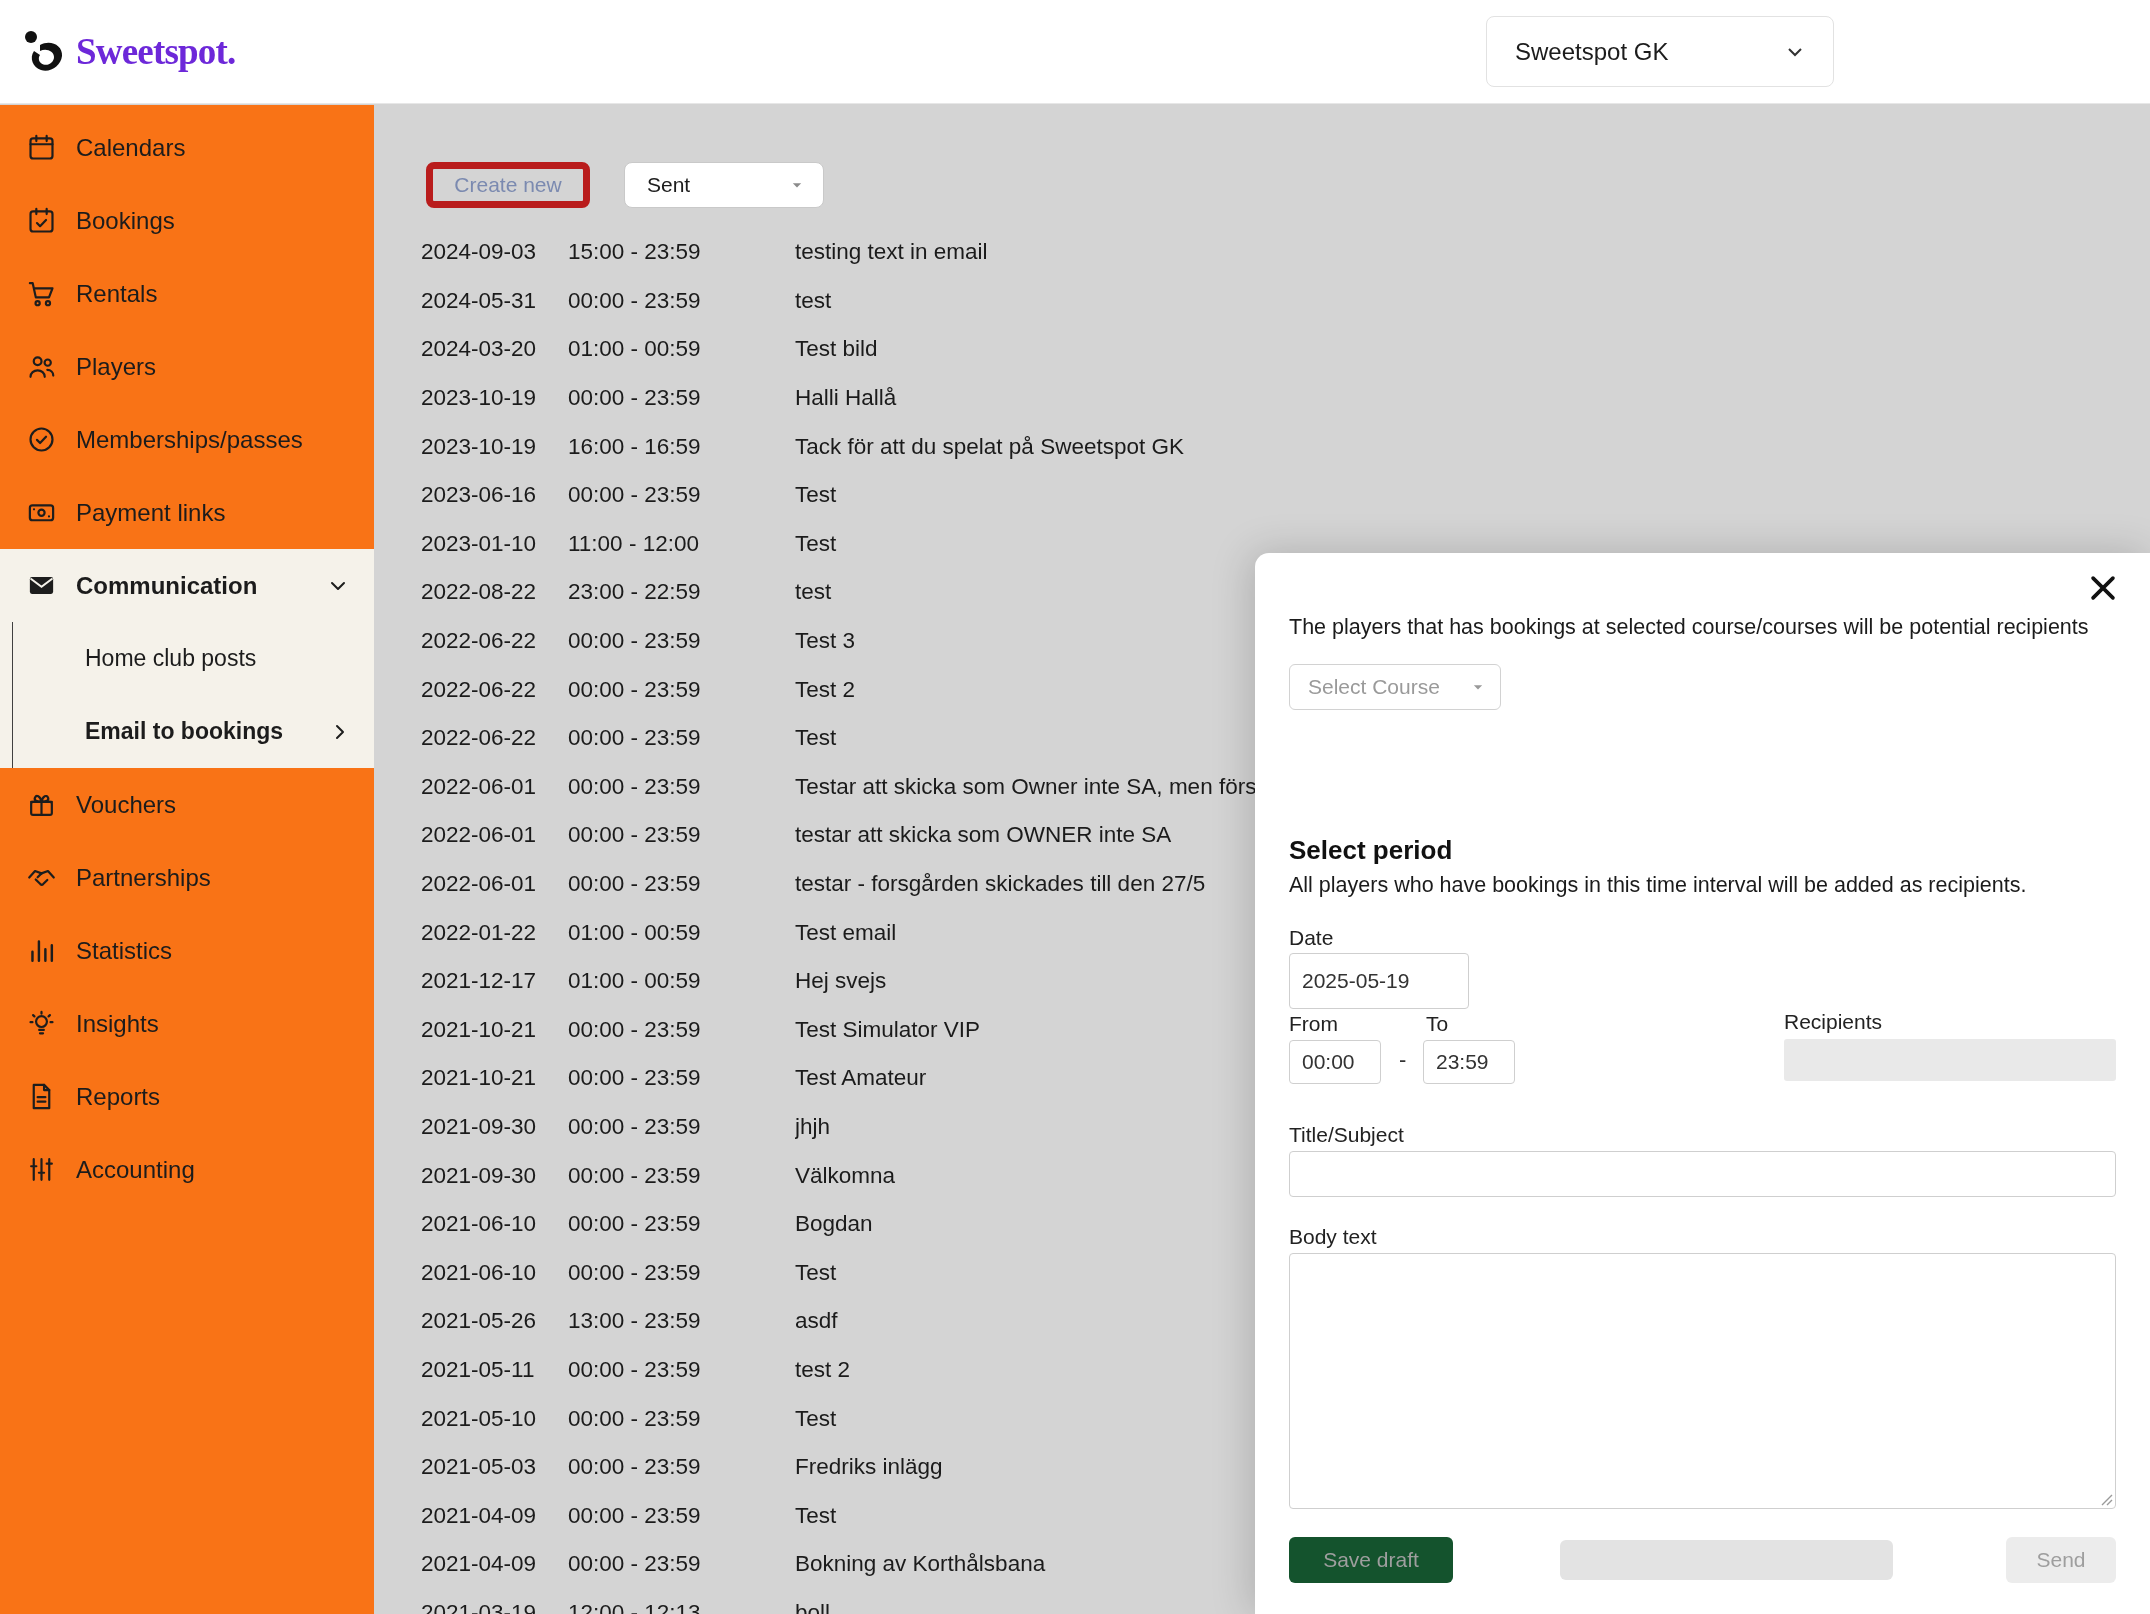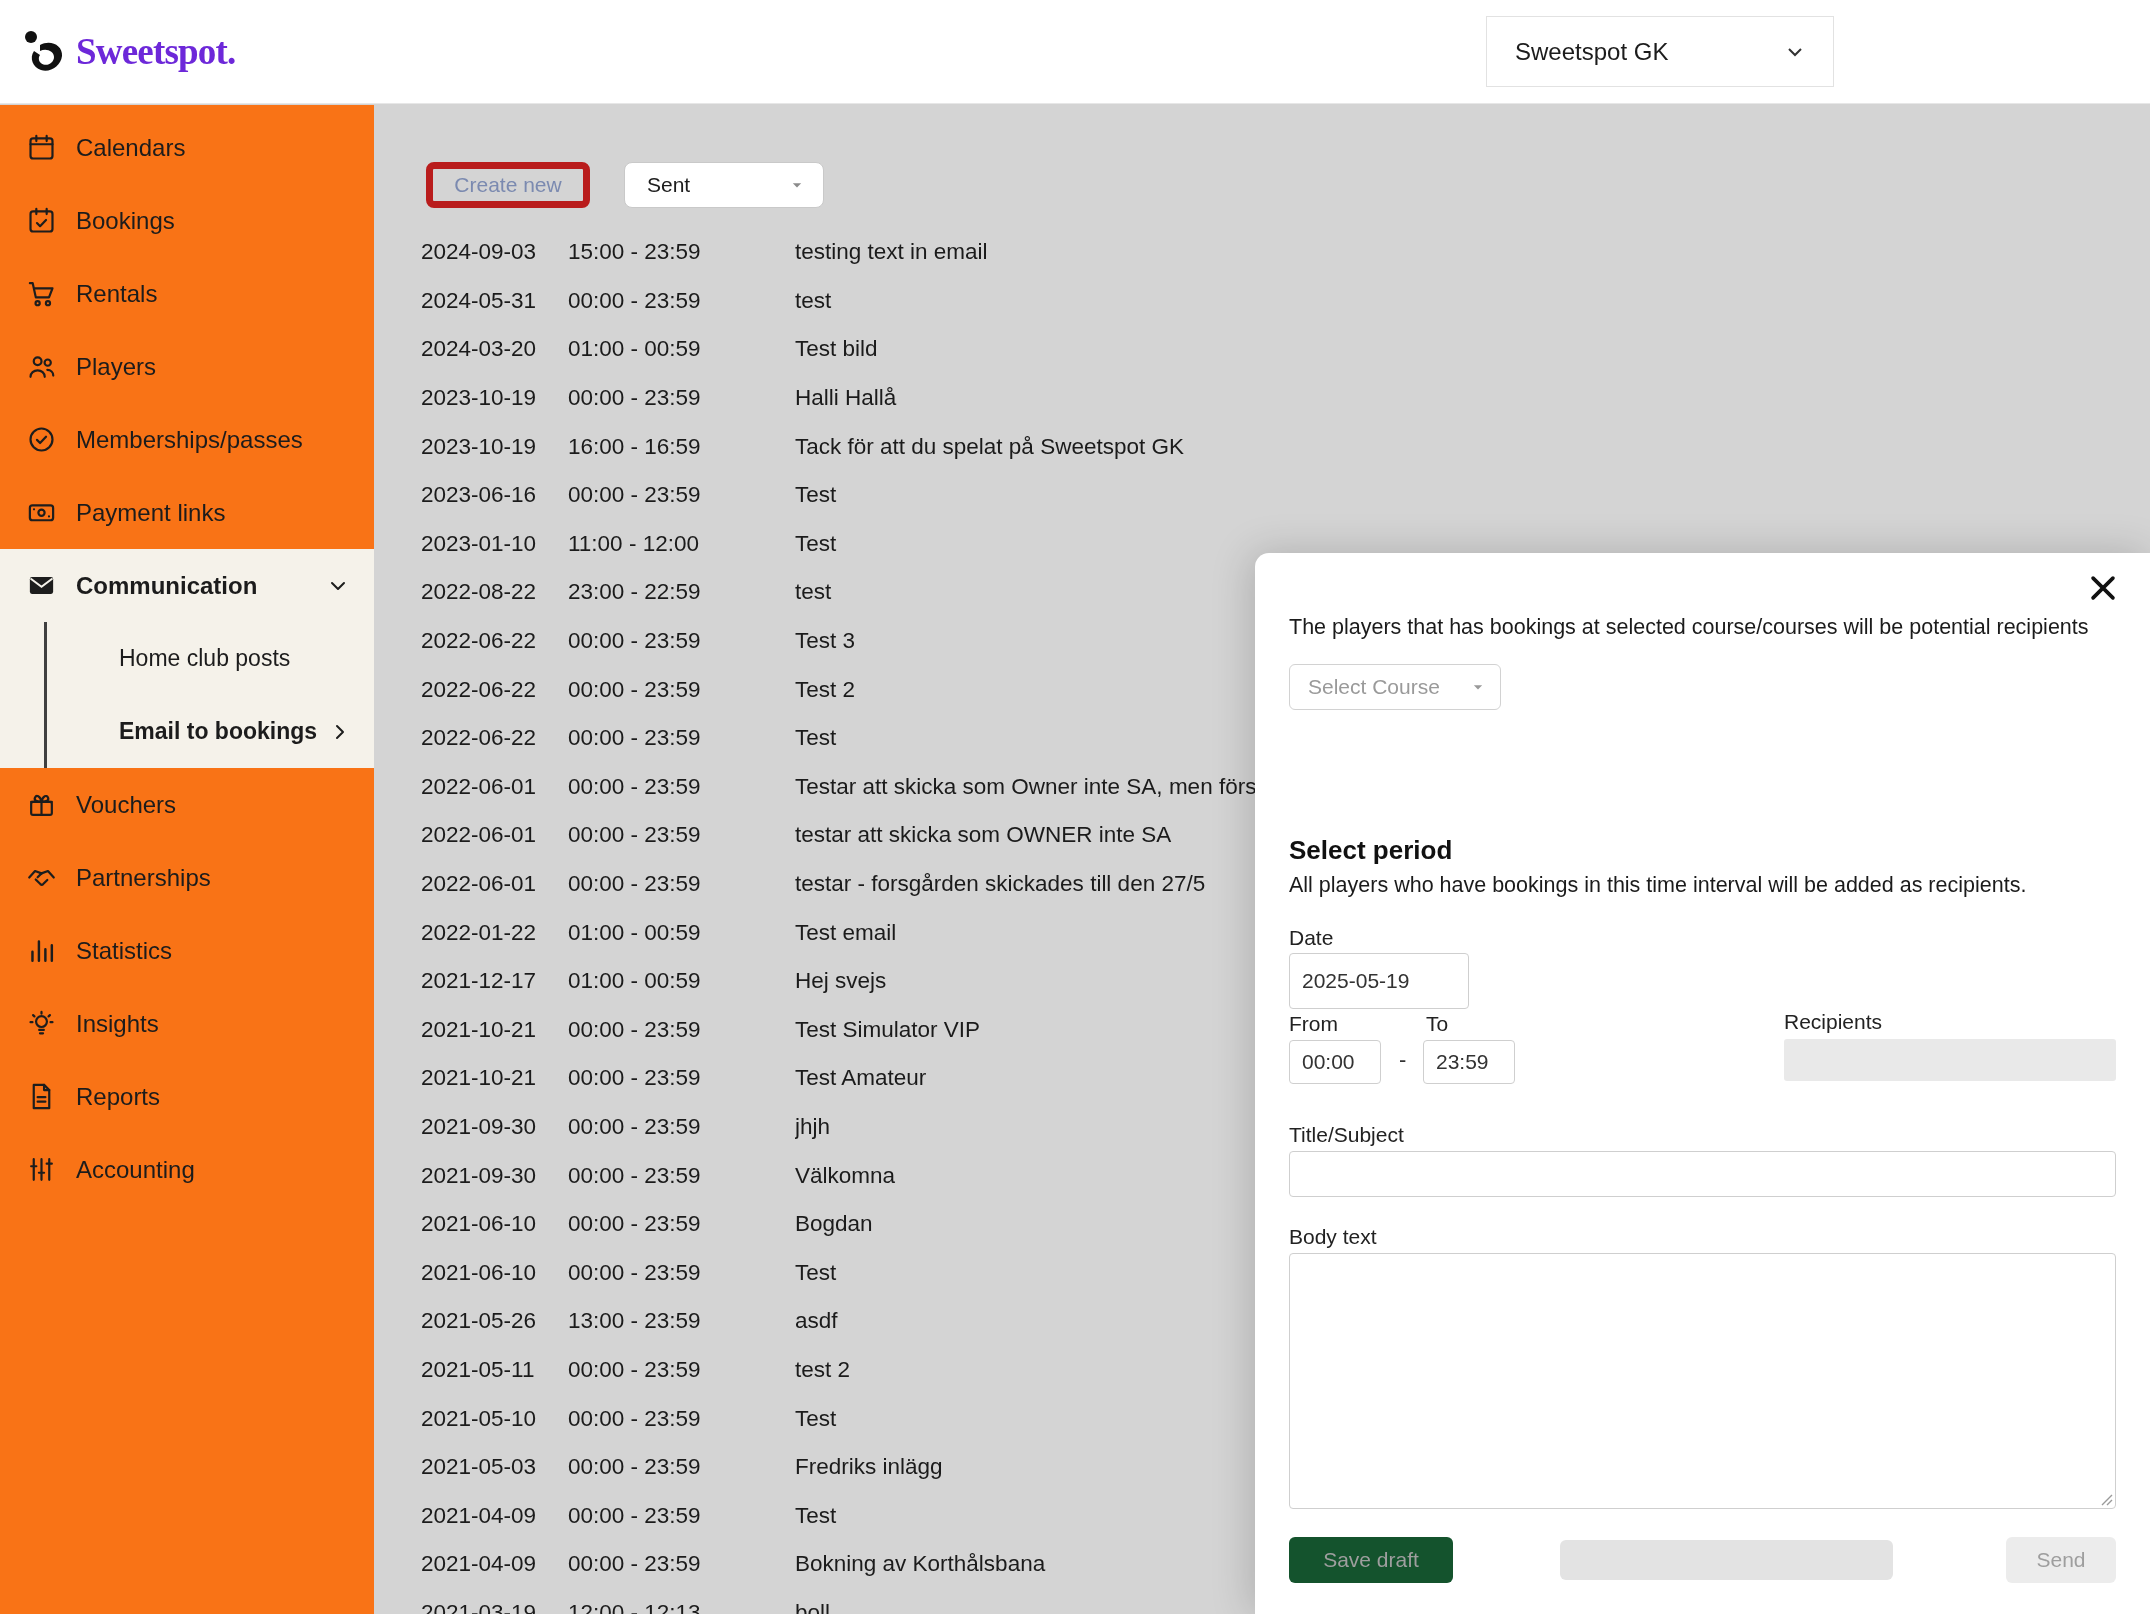--- a/index.html
+++ b/index.html
@@ -4,32 +4,32 @@
 <style>
   * { margin:0; padding:0; box-sizing:border-box; }
   html,body { width:2150px; height:1614px; }
   body { font-family:"Liberation Sans", sans-serif; color:#1c1c1c; }
   .app { position:relative; width:2150px; height:1614px; background:#d4d4d4; overflow:hidden; }
 
   
   .topbar { position:absolute; left:0; top:0; width:2150px; height:104px; background:#fff; border-bottom:1px solid #e7e7e7; z-index:30; }
   .logo { position:absolute; left:24px; top:50%; transform:translateY(-50%); display:flex; align-items:center; gap:12px; }
   .logo-text { font-size:37px; font-weight:700; letter-spacing:-0.8px; color:#6d28d9;font-family:Liberation Serif, serif; }
-  .club-select { position:absolute; left:1486px; top:16px; width:348px; height:71px; background:#fff; border:1px solid #e2e2e2; border-radius:0; display:flex; align-items:center; justify-content:space-between; padding:0 26px 0 28px; font-size:24px; cursor:pointer; }
+  .club-select { position:absolute; left:1486px; top:16px; width:348px; height:71px; background:#fff; border:1px solid #e2e2e2; border-radius:8px; display:flex; align-items:center; justify-content:space-between; padding:0 26px 0 28px; font-size:24px; cursor:pointer; }
 
   
   .sidebar { position:absolute; left:0; top:105px; bottom:0; width:374px; background:#f97316; padding-top:6px; z-index:20; }
   .nav-item { height:73px; display:flex; align-items:center; padding:0 24px 0 26px; gap:19px; font-size:24px; cursor:pointer; }
   .nav-icon { width:31px; height:31px; flex:0 0 31px; display:flex; align-items:center; justify-content:center; }
   .nav-icon svg { width:31px; height:31px; }
   .nav-label { white-space:nowrap; }
   .nav-group { background:#f5f2ea; }
   .nav-group .nav-item .nav-label { font-weight:700; }
   .nav-chevron { margin-left:auto; display:flex; }
-  .nav-sub { margin-left:44px; border-left:3px solid #404040; }
+  .nav-sub { margin-left:12px; border-left:1px solid #404040; }
   .nav-subitem { height:73px; display:flex; align-items:center; padding-left:72px; padding-right:20px; font-size:23px; cursor:pointer; }
   .nav-subitem.active { font-weight:700; }
   .nav-subitem .nav-chevron { margin-right:2px; }
 
   
   .btn-create { position:absolute; left:426px; top:162px; width:164px; height:46px; border:7px solid #b91c1c; border-radius:8px; color:#7b8ab0; font-size:21px; display:flex; align-items:center; justify-content:center; background:transparent; z-index:5; cursor:pointer; }
   .select-sent { position:absolute; left:624px; top:162px; width:200px; height:46px; background:#fff; border:1px solid #c9c9c9; border-radius:8px; display:flex; align-items:center; justify-content:space-between; padding:0 16px 0 22px; font-size:21px; z-index:5; cursor:pointer; }
 
   
   .email-list { position:absolute; left:374px; top:228px; right:0; bottom:0; overflow:hidden; z-index:1; }

